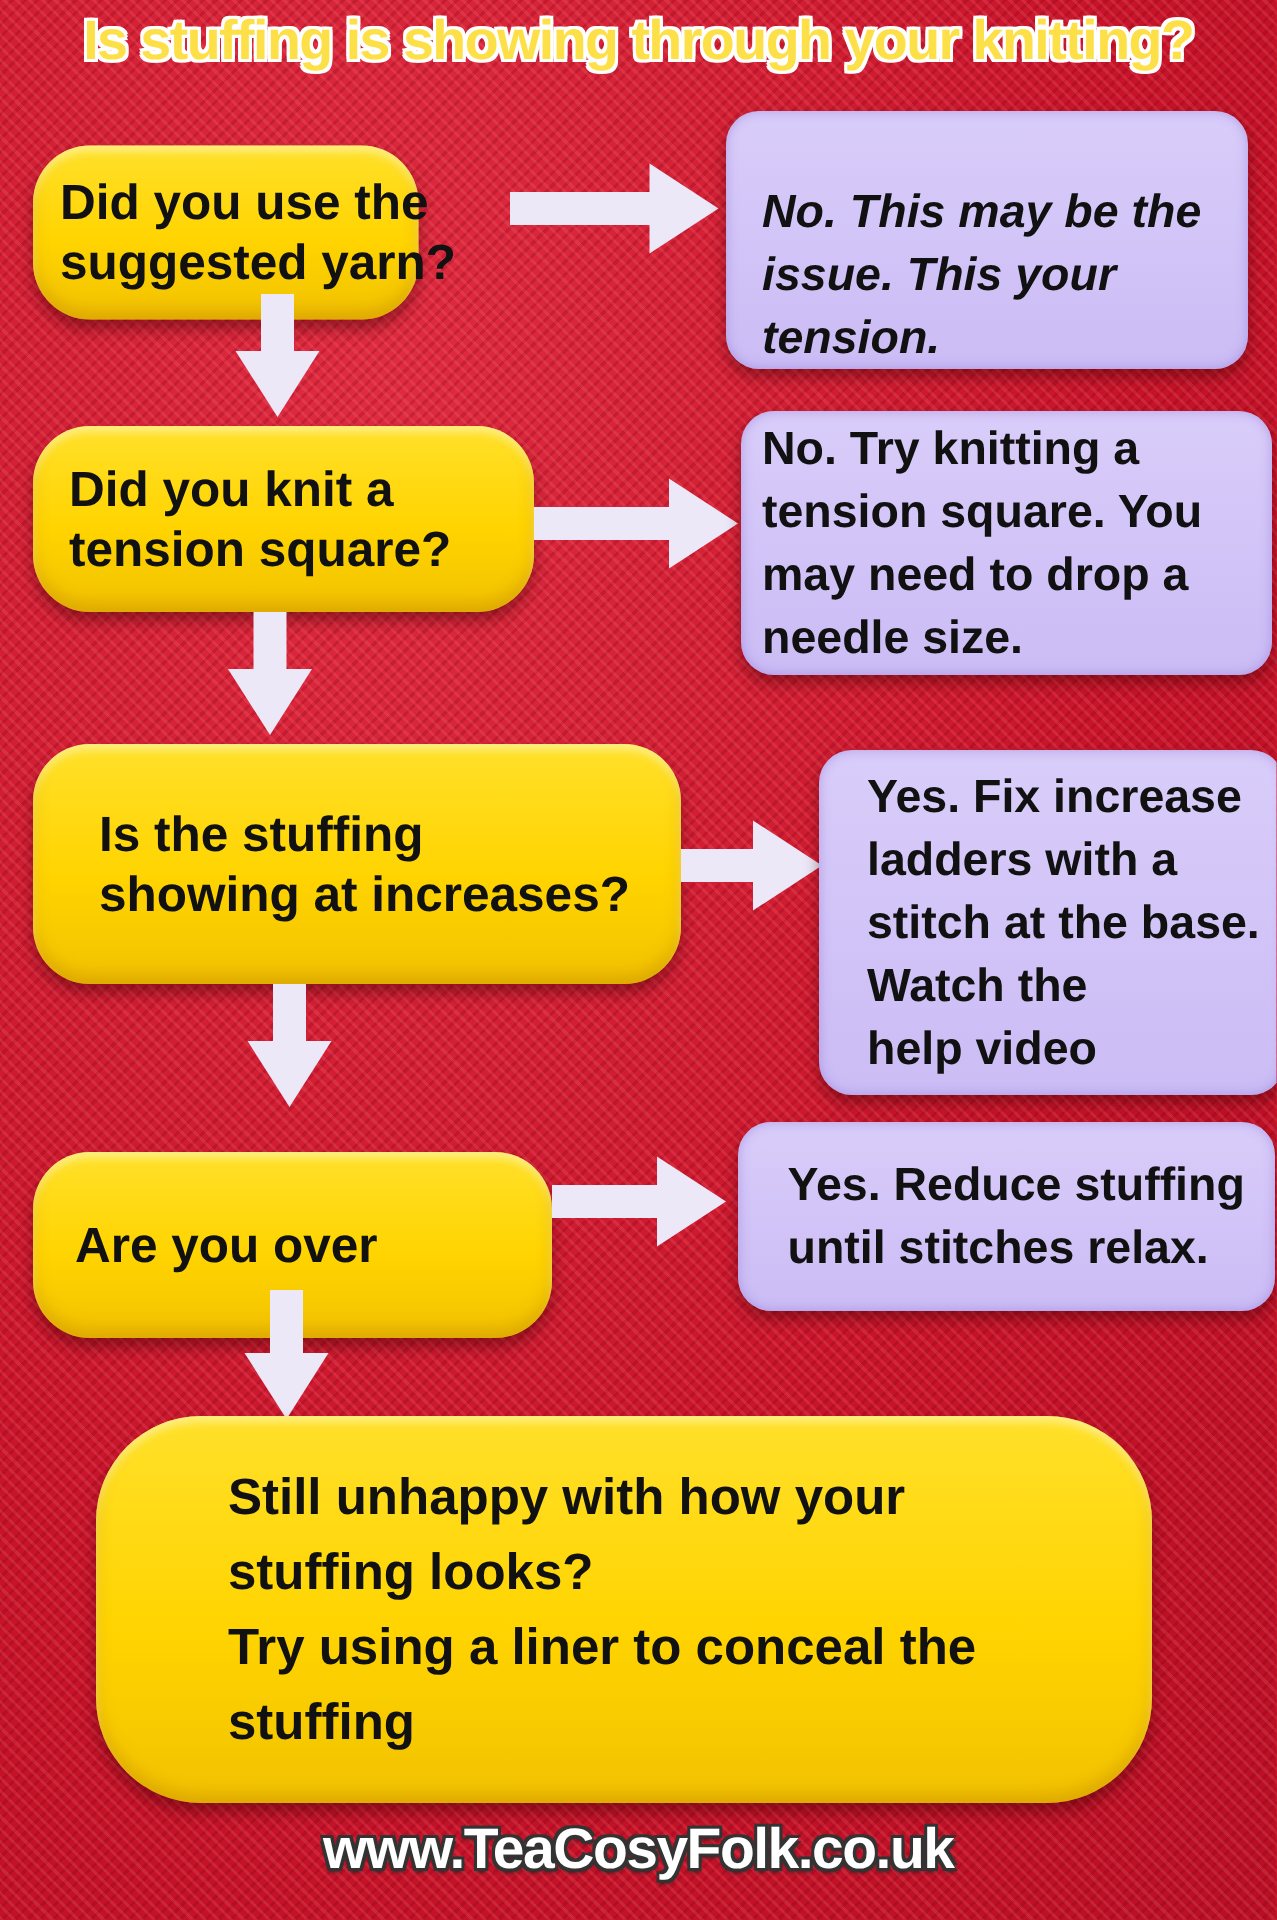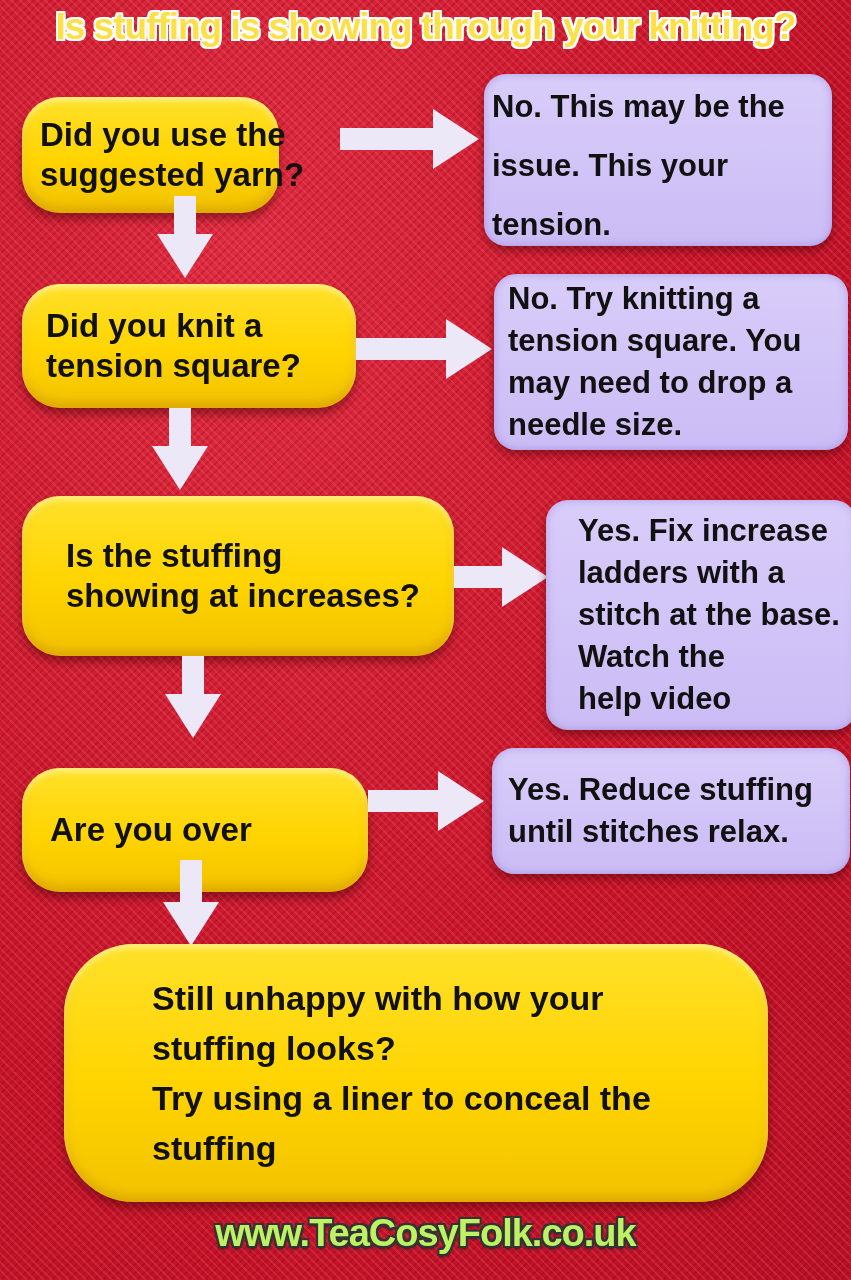--- a/index.html
+++ b/index.html
@@ -35,38 +35,38 @@
     font-size:31px; line-height:42px;
   }
   .line { display:block; white-space:nowrap; }
   .arrow-r, .arrow-d { position:absolute; }
   .arrow-r .shaft { position:absolute; background:#ece8f7; }
   .arrow-r .head { position:absolute; width:0; height:0; border-top:30px solid transparent; border-bottom:30px solid transparent; border-left:46px solid #ece8f7; }
   .arrow-d .shaft { position:absolute; background:#ece8f7; }
   .arrow-d .head { position:absolute; width:0; height:0; border-left:28px solid transparent; border-right:28px solid transparent; border-top:44px solid #ece8f7; }
   .footer {
     position:absolute; left:0; top:1212px; width:851px; text-align:center;
-    font-size:38px; font-weight:bold; color:#bef264; letter-spacing:-1px;
+    font-size:38px; font-weight:bold; color:#ffffff; letter-spacing:-1px;
     text-shadow: -2px -2px 0 #333, 2px -2px 0 #333, -2px 2px 0 #333, 2px 2px 0 #333, 0 3px 3px #222;
   }
 </style>
 </head>
 <body>
 
 <div class="title">Is stuffing is showing through your knitting?</div>
 
 <div class="box q" style="left:22px;top:80px;width:257px;height:116px;padding-left:18px;margin-top:17px;">
   <span class="line">Did you use the</span>
   <span class="line">suggested yarn?</span>
 </div>
 <div class="arrow-r" style="left:340px;top:108px;">
   <div class="shaft" style="left:0;top:20px;width:95px;height:22px;"></div>
   <div class="head" style="left:93px;top:1px;"></div>
 </div>
-<div class="box a" style="left:484px;top:74px;width:348px;height:172px;padding-left:8px;justify-content:space-between;padding-top:12px;">
+<div class="box a" style="left:484px;top:74px;width:348px;height:172px;padding-left:24px;justify-content:flex-end;padding-top:12px;font-style:italic;">
   <span class="line">No. This may be the</span>
   <span class="line">issue. This your</span>
   <span class="line">tension.</span>
 </div>
 <div class="arrow-d" style="left:157px;top:196px;">
   <div class="shaft" style="left:17px;top:0;width:22px;height:40px;"></div>
   <div class="head" style="left:0;top:38px;"></div>
 </div>
 
 <div class="box q" style="left:22px;top:284px;width:334px;height:124px;padding-left:24px;">
@@ -108,21 +108,21 @@
   <div class="head" style="left:0;top:38px;"></div>
 </div>
 
 <div class="box q" style="left:22px;top:736px;width:346px;height:124px;padding-left:28px;margin-top:32px;">
   <span class="line">Are you over</span>
 </div>
 <div class="arrow-r" style="left:368px;top:770px;">
   <div class="shaft" style="left:0;top:20px;width:72px;height:22px;"></div>
   <div class="head" style="left:70px;top:1px;"></div>
 </div>
-<div class="box a" style="left:492px;top:748px;width:358px;height:126px;padding-left:16px;">
+<div class="box a" style="left:492px;top:748px;width:358px;height:126px;padding-left:33px;">
   <span class="line">Yes. Reduce stuffing</span>
   <span class="line">until stitches relax.</span>
 </div>
 <div class="arrow-d" style="left:163px;top:860px;">
   <div class="shaft" style="left:17px;top:0;width:22px;height:44px;"></div>
   <div class="head" style="left:0;top:42px;"></div>
 </div>
 
 <div class="box q" style="left:64px;top:944px;width:704px;height:258px;padding-left:88px;border-radius:70px;font-size:34px;line-height:50px;">
   <span class="line">Still unhappy with how your</span>

